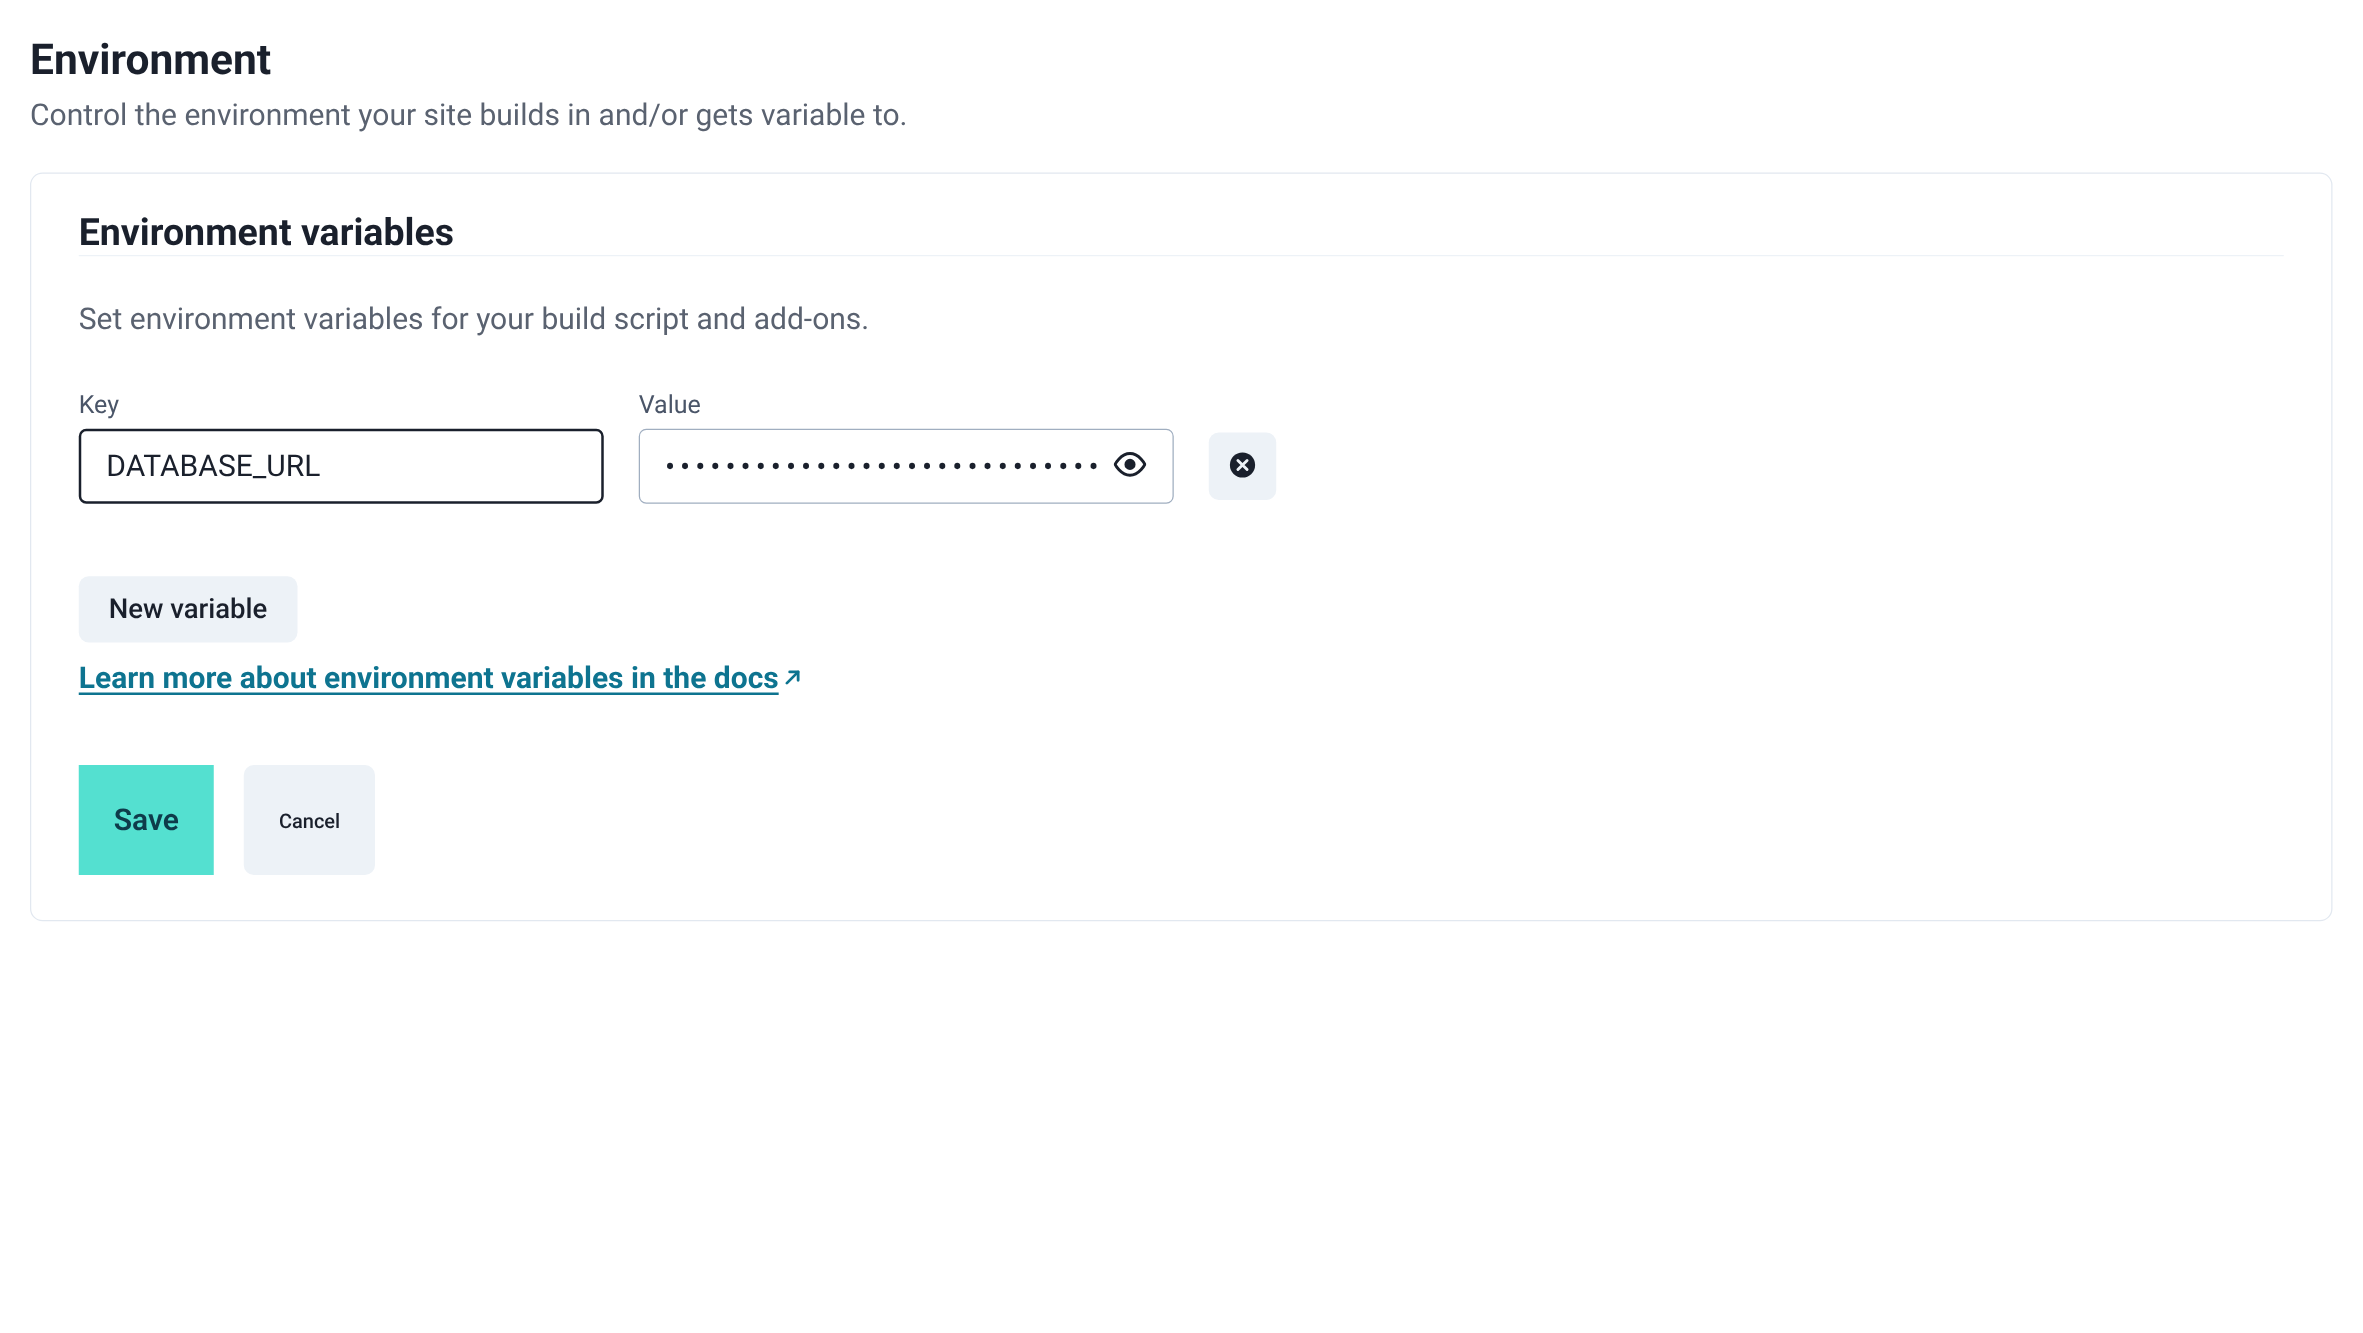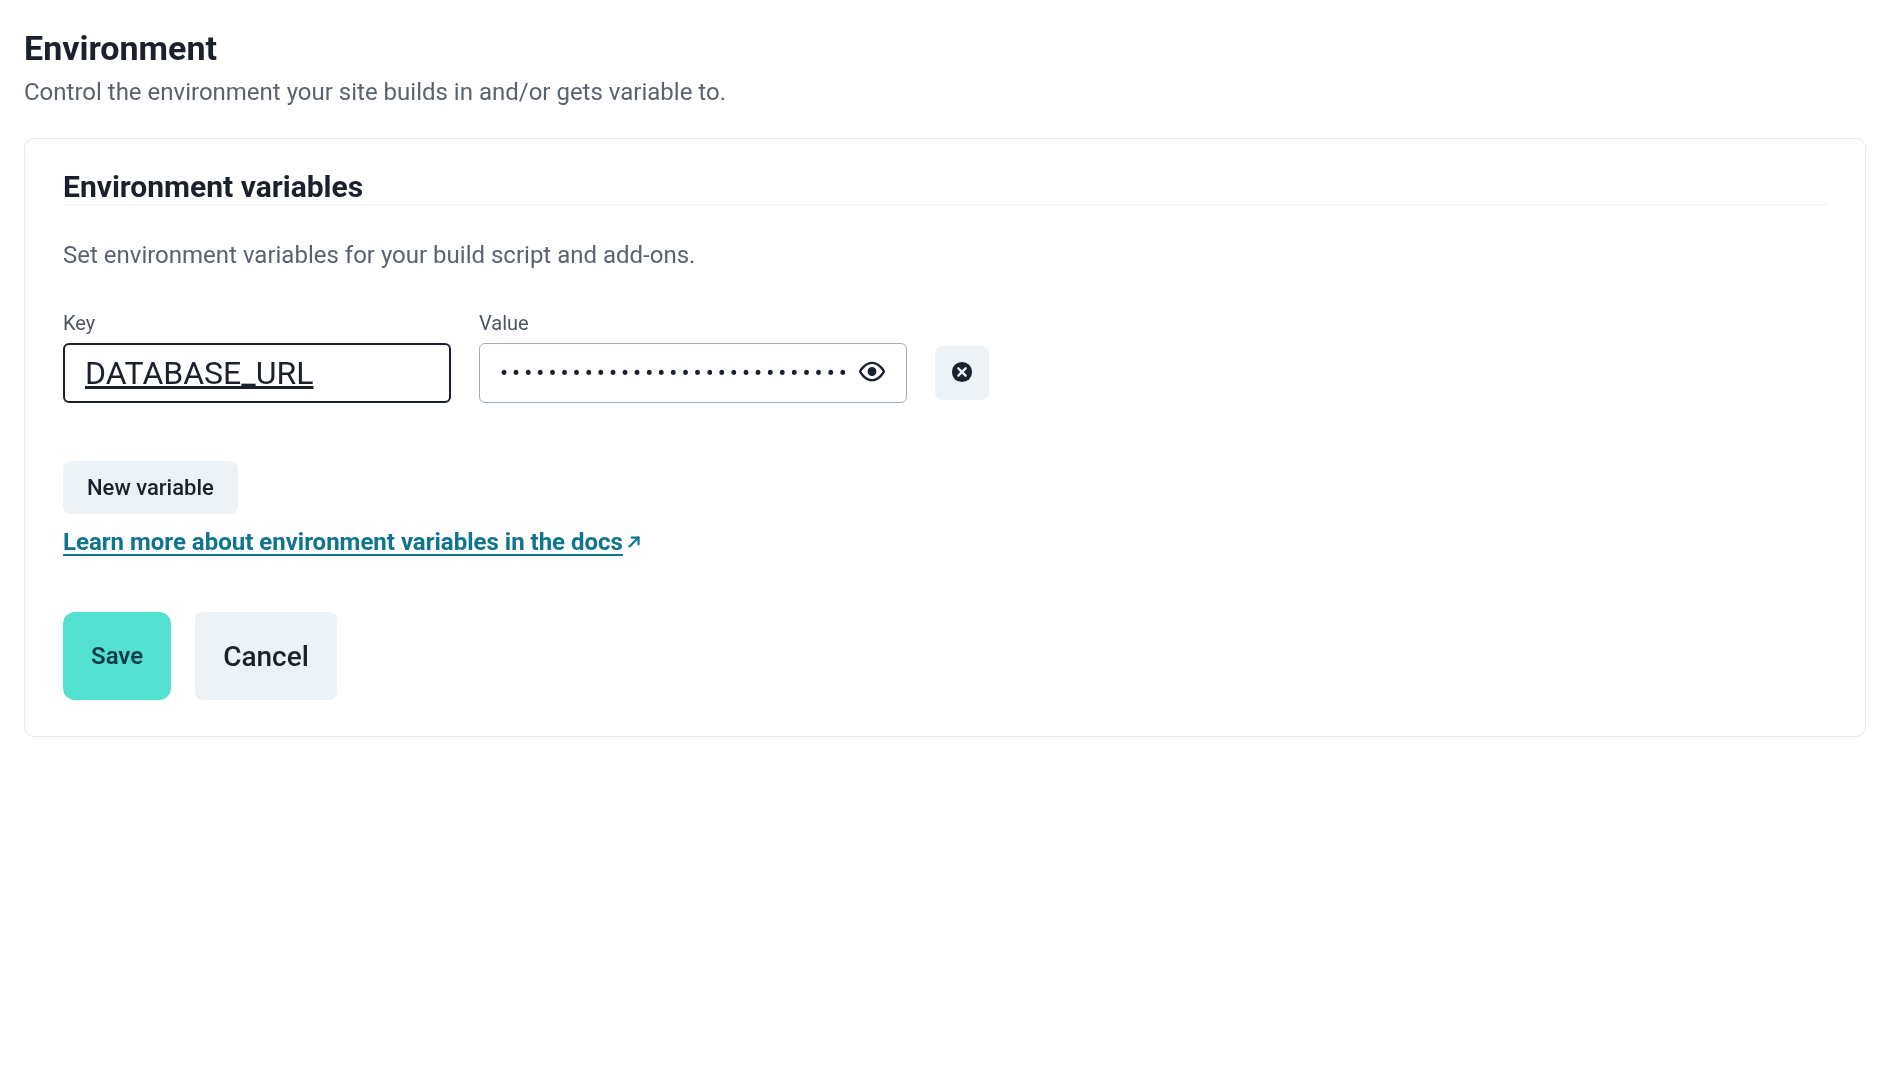--- a/index.html
+++ b/index.html
@@ -51,30 +51,29 @@
     .field-group {
       display: flex;
       flex-direction: column;
     }
     .field-label {
       font-size: 20px;
       color: #4a5568;
       margin-bottom: 8px;
     }
     .text-input {
-      width: 388px;
+      width: 420px;
       height: 60px;
       border: 2px solid #1a202c;
       border-radius: 6px;
       padding: 0 20px;
-      font-size: 32px;
+      font-size: 24px;
       font-family: inherit;
       color: #1a202c;
       outline: none;
-      text-decoration: underline;
     }
     .value-input-wrapper {
       position: relative;
       width: 428px;
     }
     .value-input {
       width: 100%;
       height: 60px;
       border: 1px solid #a0aec0;
       border-radius: 6px;
@@ -138,34 +137,34 @@
     .docs-link-icon {
       display: inline-flex;
     }
     .button-row {
       display: flex;
       gap: 24px;
     }
     .save-button {
       background: #54e0d0;
       border: none;
-      border-radius: 12px;
+      border-radius: 0;
       padding: 30px 28px;
       font-size: 24px;
       font-weight: 600;
       color: #0e3b4a;
       cursor: pointer;
       font-family: inherit;
     }
     .cancel-button {
       background: #edf2f7;
       border: none;
       border-radius: 8px;
       padding: 14px 28px;
-      font-size: 28px;
+      font-size: 16px;
       font-weight: 500;
       color: #1a202c;
       cursor: pointer;
       font-family: inherit;
     }
   </style>
 </head>
 <body>
 
 <h1 class="page-title">Environment</h1>

